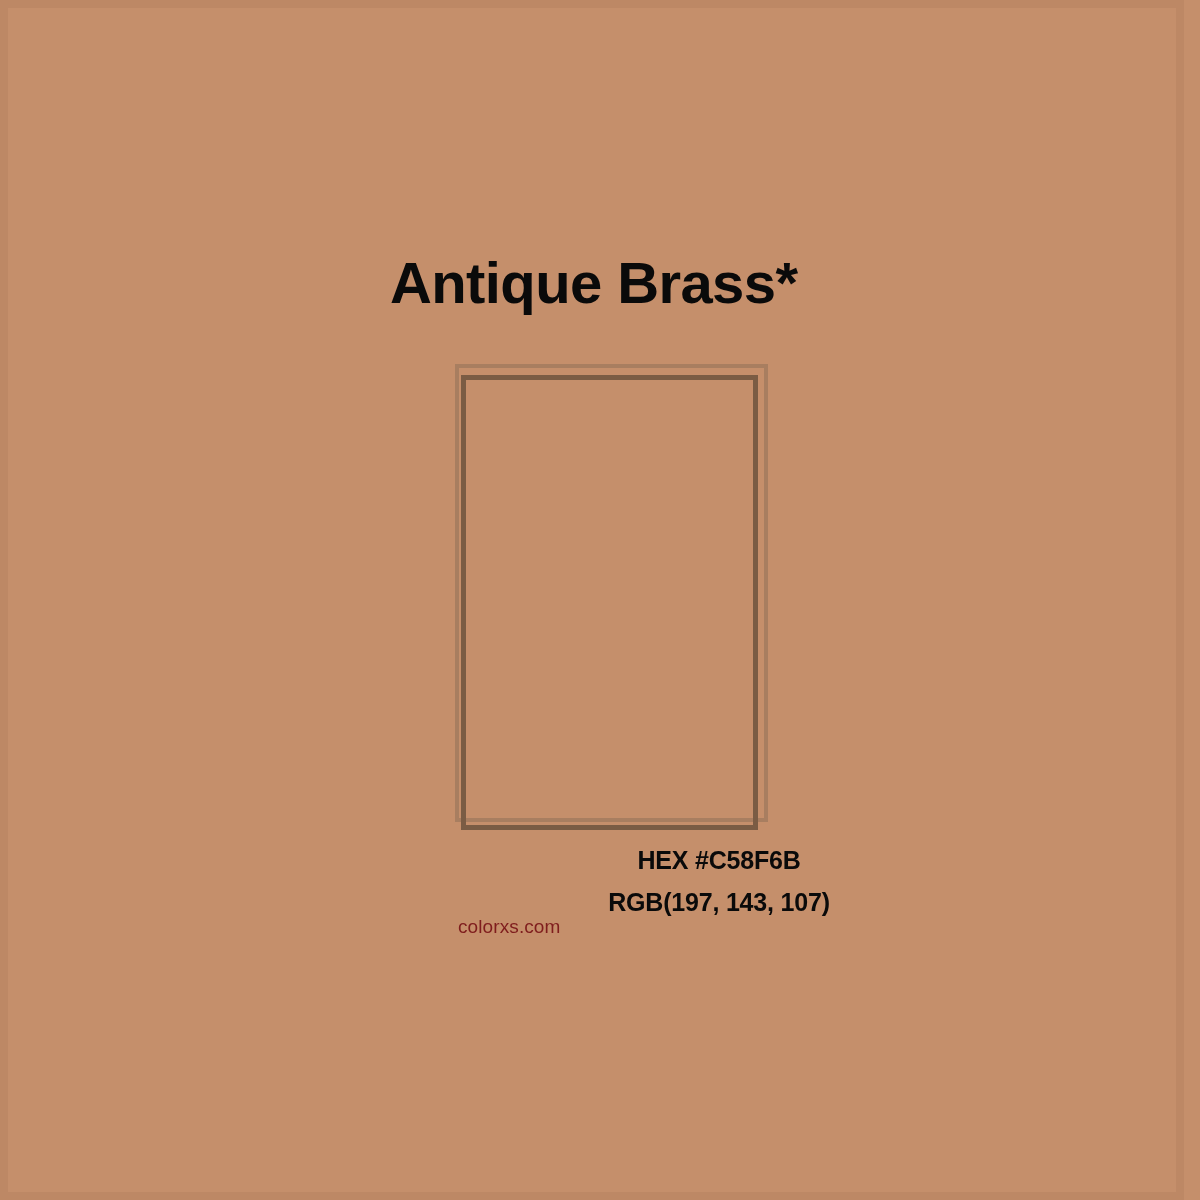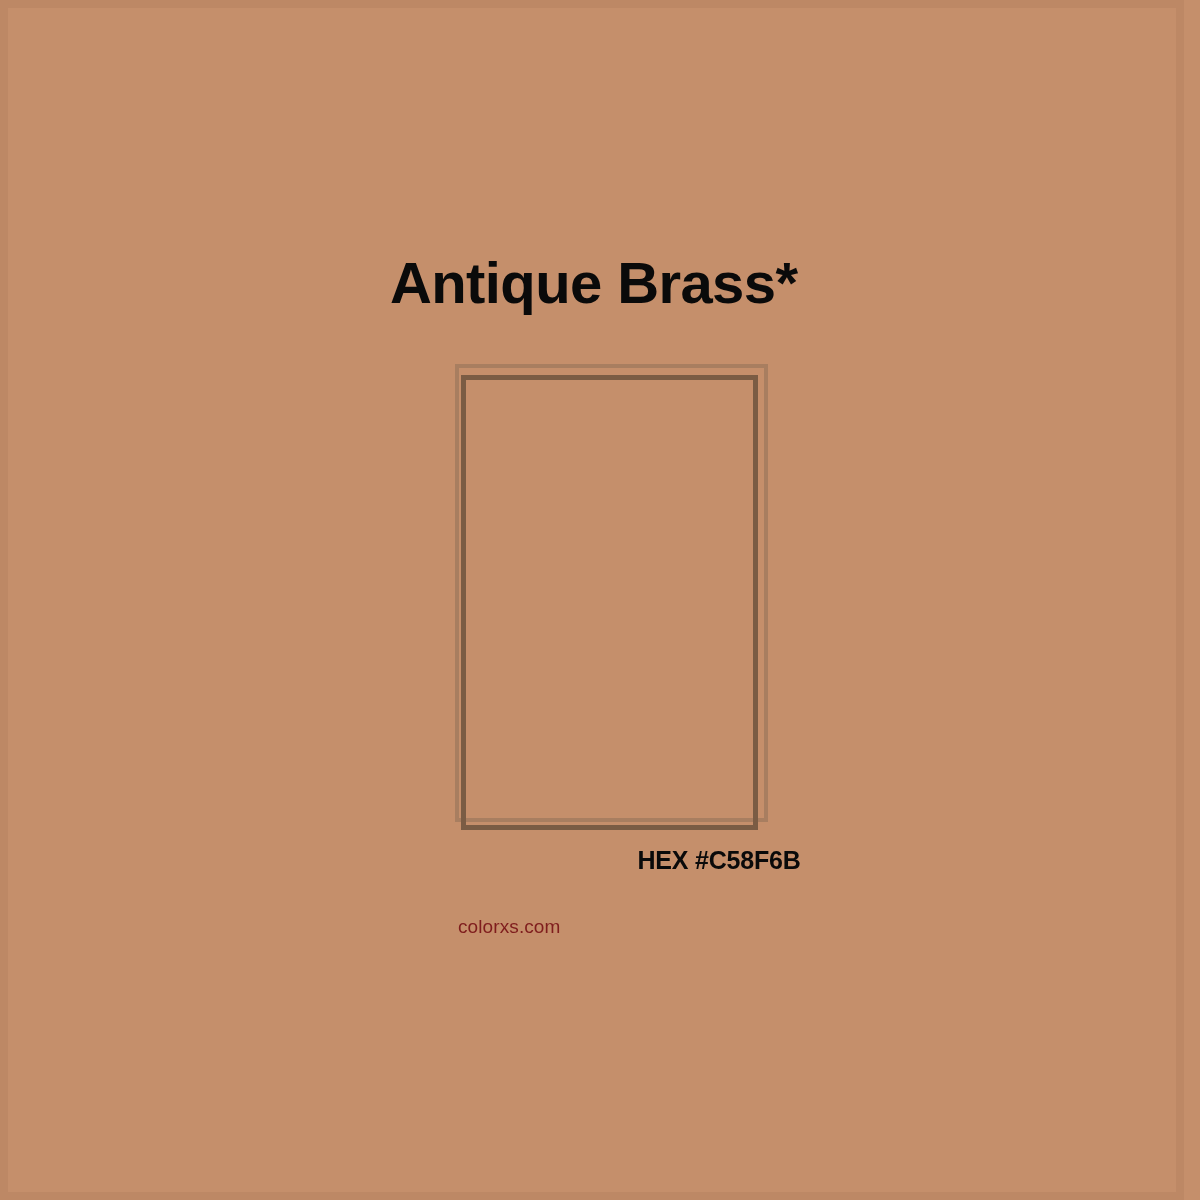--- a/index.html
+++ b/index.html
@@ -117,17 +117,18 @@
 
   <h1 class="color-title">Antique Brass*</h1>
 
   <div class="swatch-area">
     <div class="swatch-frame swatch-frame--light"></div>
     <div class="swatch-frame swatch-frame--dark"></div>
   </div>
 
   <div class="color-values">
     <p class="value-line">HEX #C58F6B</p>
+    <p class="value-line">RGB(197, 143, 107)</p>
   </div>
 
   <p class="source-note">colorxs.com</p>
 
 </div>
 
 </body></html>

